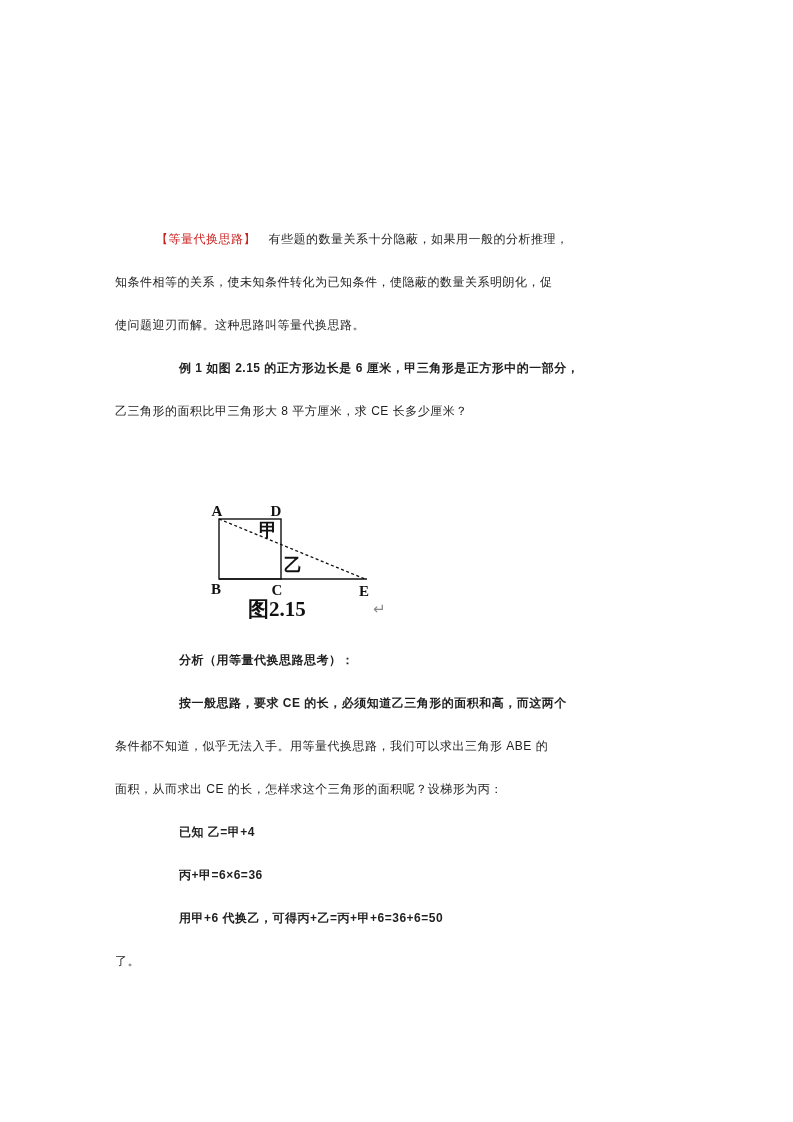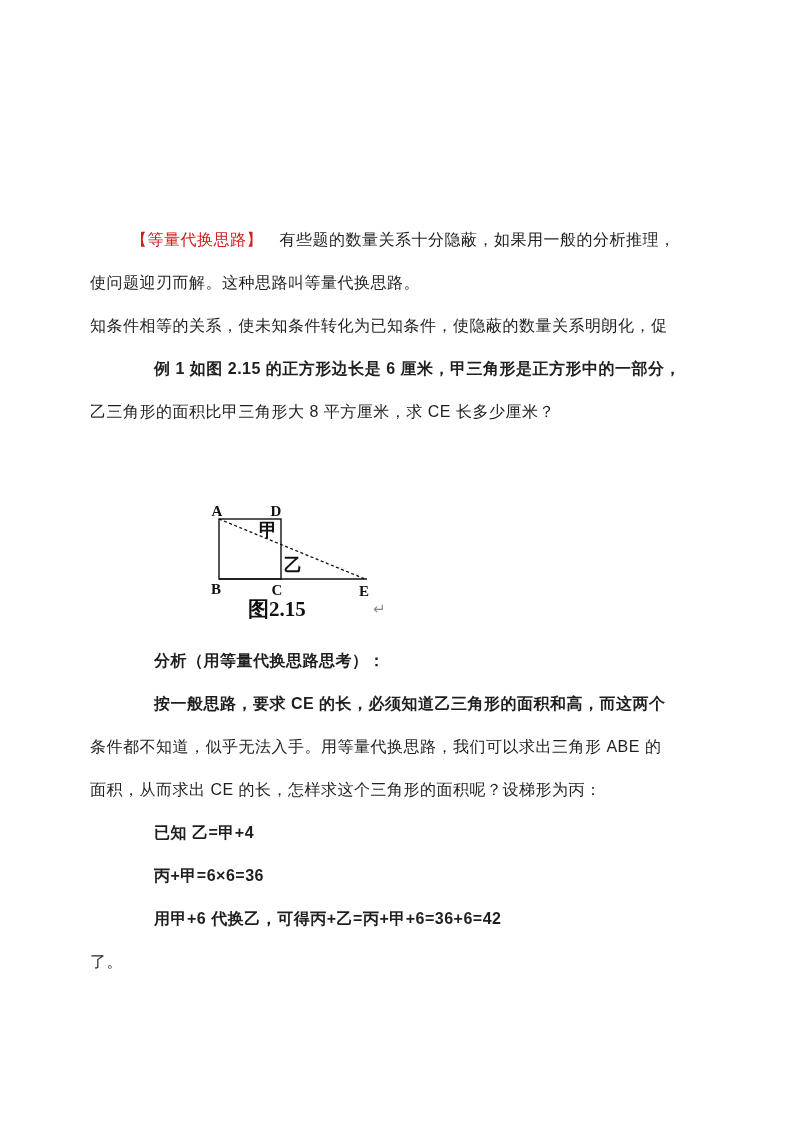--- a/index.html
+++ b/index.html
@@ -11,23 +11,23 @@
     position: relative;
     width: 793px;
     height: 1122px;
     background: #ffffff;
     overflow: hidden;
     font-family: "Liberation Sans", sans-serif;
     color: #1f1f1f;
   }
   .textblock {
     position: absolute;
-    left: 90px;
+    left: 115px;
     width: 600px;
-    font-size: 16px;
+    font-size: 12px;
     letter-spacing: 0.5px;
     color: #1f1f1f;
   }
   .tb1 { top: 218px; }
   .tb2 { top: 639px; }
   .line {
     height: 43px;
     line-height: 43px;
     white-space: pre;
   }
@@ -68,22 +68,22 @@
     font-family: "DejaVu Sans", sans-serif;
   }
 </style>
 </head>
 <body>
 
 <div class="page">
 
   <div class="textblock tb1">
     <div class="line indent1"><span class="red">【等量代换思路】</span><span>　有些题的数量关系十分隐蔽，如果用一般的分析推理，</span></div>
+    <div class="line">知条件相等的关系，使未知条件转化为已知条件，使隐蔽的数量关系明朗化，促</div>
     <div class="line">使问题迎刃而解。这种思路叫等量代换思路。</div>
-    <div class="line">知条件相等的关系，使未知条件转化为已知条件，使隐蔽的数量关系明朗化，促</div>
     <div class="line indent2">例 1 如图 2.15 的正方形边长是 6 厘米，甲三角形是正方形中的一部分，</div>
     <div class="line">乙三角形的面积比甲三角形大 8 平方厘米，求 CE 长多少厘米？</div>
   </div>
 
   <div class="figure-wrap">
     <svg width="205" height="140" viewBox="0 0 205 140" xmlns="http://www.w3.org/2000/svg">
 
       <rect x="24" y="31" width="62" height="60" fill="none" stroke="#111111" stroke-width="1.4"></rect>
 
       <line x1="24" y1="91" x2="172" y2="91" stroke="#111111" stroke-width="1.4"></line>
@@ -105,17 +105,17 @@
     </svg>
   </div>
 
   <div class="textblock tb2">
     <div class="line indent2">分析（用等量代换思路思考）：</div>
     <div class="line indent2">按一般思路，要求 CE 的长，必须知道乙三角形的面积和高，而这两个</div>
     <div class="line">条件都不知道，似乎无法入手。用等量代换思路，我们可以求出三角形 ABE 的</div>
     <div class="line">面积，从而求出 CE 的长，怎样求这个三角形的面积呢？设梯形为丙：</div>
     <div class="line indent2">已知 乙=甲+4</div>
     <div class="line indent2">丙+甲=6×6=36</div>
-    <div class="line indent2">用甲+6 代换乙，可得丙+乙=丙+甲+6=36+6=42</div>
+    <div class="line indent2">用甲+6 代换乙，可得丙+乙=丙+甲+6=36+6=50</div>
     <div class="line">了。</div>
   </div>
 
 </div>
 
 </body></html>

